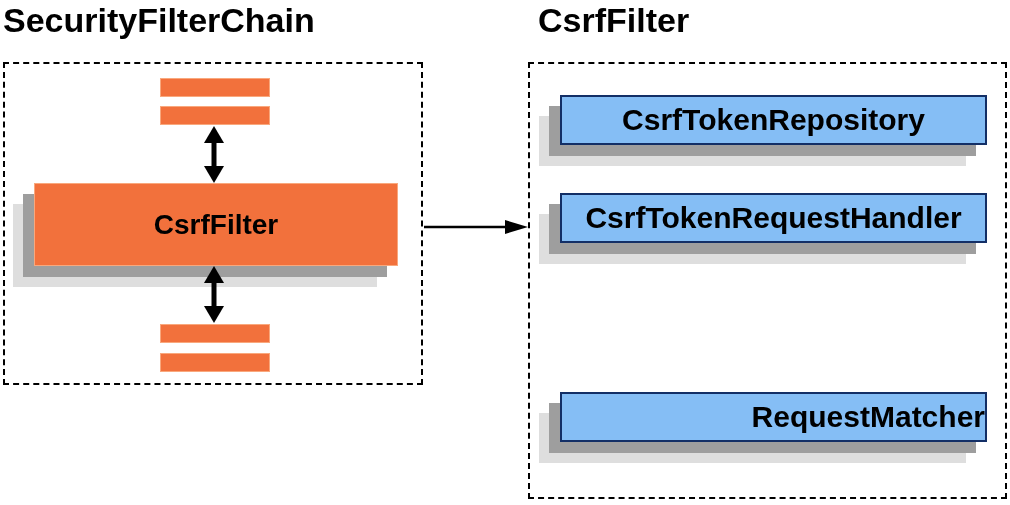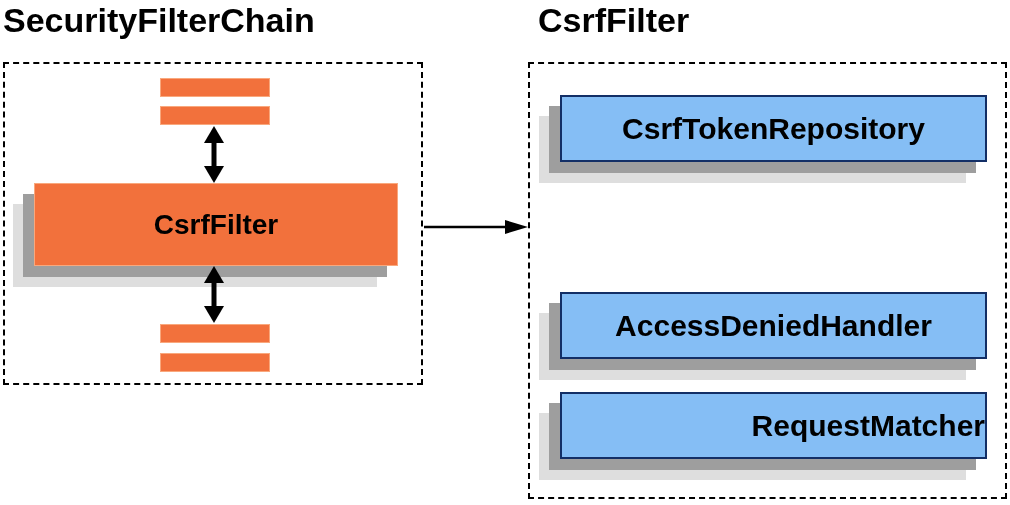--- a/index.html
+++ b/index.html
@@ -85,21 +85,21 @@
     left: 424px;
     top: 216px;
     width: 104px;
     height: 22px;
   }
 
   .component-box {
     position: absolute;
     left: 560px;
     width: 427px;
-    height: 67px;
+    height: 50px;
     background: #85BEF5;
     border: 2px solid #132F66;
     box-sizing: border-box;
     box-shadow: -11px 11px 0 0 #9E9E9E, -21px 21px 0 0 #DEDEDE;
     display: flex;
     align-items: center;
     justify-content: center;
   }
   .component-box span {
     font-size: 30px;
@@ -149,22 +149,22 @@
 
   <svg class="harrow" viewBox="0 0 104 22" preserveAspectRatio="none">
     <line x1="0" y1="11" x2="84" y2="11" stroke="#000000" stroke-width="2.5"></line>
     <polygon points="104,11 81,4 81,18" fill="#000000"></polygon>
   </svg>
 
   <div class="component-box component-1">
     <span>CsrfTokenRepository</span>
   </div>
 
+  <div class="component-box component-2">
+    <span>CsrfTokenRequestHandler</span>
+  </div>
 
-  <div class="component-box component-3">
-    <span>AccessDeniedHandler</span>
-  </div>
 
   <div class="component-box component-4">
     <span>RequestMatcher</span>
   </div>
 
 </div>
 
 </body></html>

